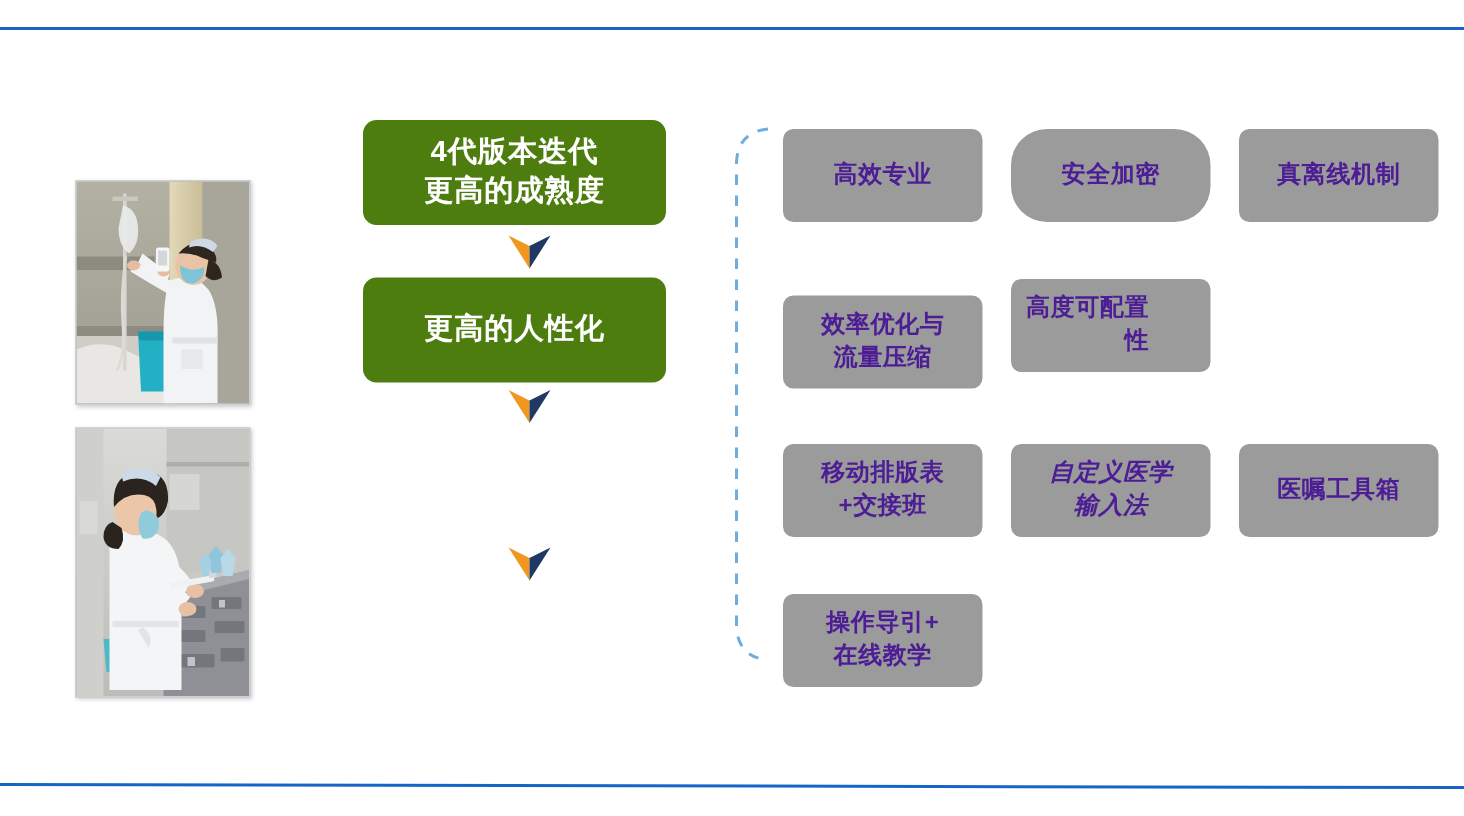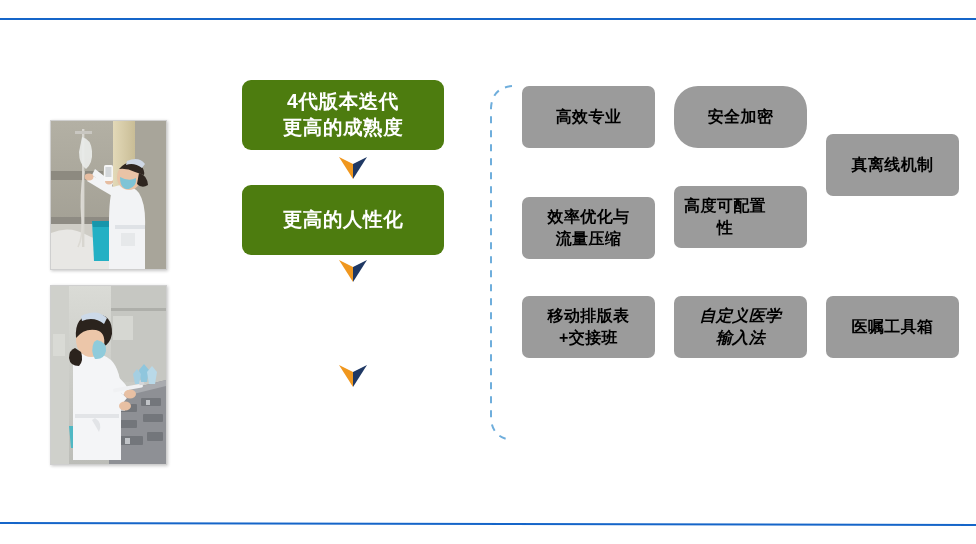--- a/index.html
+++ b/index.html
@@ -59,32 +59,32 @@
 
   
   #bracket{position:absolute;left:478px;top:82px;width:36px;height:362px;}
 
   
   .feat-box{
     position:absolute;
     width:133px;height:62px;
     background:#9B9B9B;
     border-radius:7px;
-    color:#000000;
+    color:#4c1d95;
     font-size:16px;
     font-weight:600;
     line-height:1.35;
     letter-spacing:.4px;
     white-space:pre-line;
     box-sizing:border-box;
     display:flex;align-items:center;
     padding:2px 10px;
   }
   .feat-center{justify-content:center;text-align:center;}
-  .feat-left{justify-content:flex-start;text-align:center;}
+  .feat-left{justify-content:flex-start;text-align:right;}
 </style>
 </head>
 <body>
 
 <div id="slide">
 
   <div class="rule rule-top"></div>
   <div class="rule rule-bottom"></div>
 
   <div class="photo" id="photo-1">
@@ -223,27 +223,29 @@
   </div>
 
   <div id="bracket">
     <svg viewBox="0 0 36 362" preserveAspectRatio="none">
       <path d="M34 4 Q14 6 13 26 L13 336 Q14 356 34 358" fill="none" stroke="#6FAEDC" stroke-width="2" stroke-dasharray="7 7" stroke-linecap="butt"></path>
     </svg>
   </div>
 
   <div class="feat-box feat-center" style="left:522px;top:86px;">高效专业</div>
   <div class="feat-box feat-center" style="left:674px;top:86px;border-radius:24px;">安全加密</div>
-  <div class="feat-box feat-center" style="left:826px;top:86px;margin-top:48px;">真离线机制</div>
+  <div class="feat-box feat-center" style="left:826px;top:86px;">真离线机制</div>
 
   <div class="feat-box feat-center" style="left:522px;top:186px;margin-top:11px;">效率优化与
 流量压缩</div>
   <div class="feat-box feat-left" style="left:674px;top:186px;">高度可配置
 性</div>
 
   <div class="feat-box feat-center" style="left:522px;top:296px;">移动排版表
 +交接班</div>
   <div class="feat-box feat-center" style="left:674px;top:296px;font-style:italic;">自定义医学
 输入法</div>
   <div class="feat-box feat-center" style="left:826px;top:296px;">医嘱工具箱</div>
 
+  <div class="feat-box feat-center" style="left:522px;top:396px;">操作导引+
+在线教学</div>
 
 </div>
 
 </body></html>

